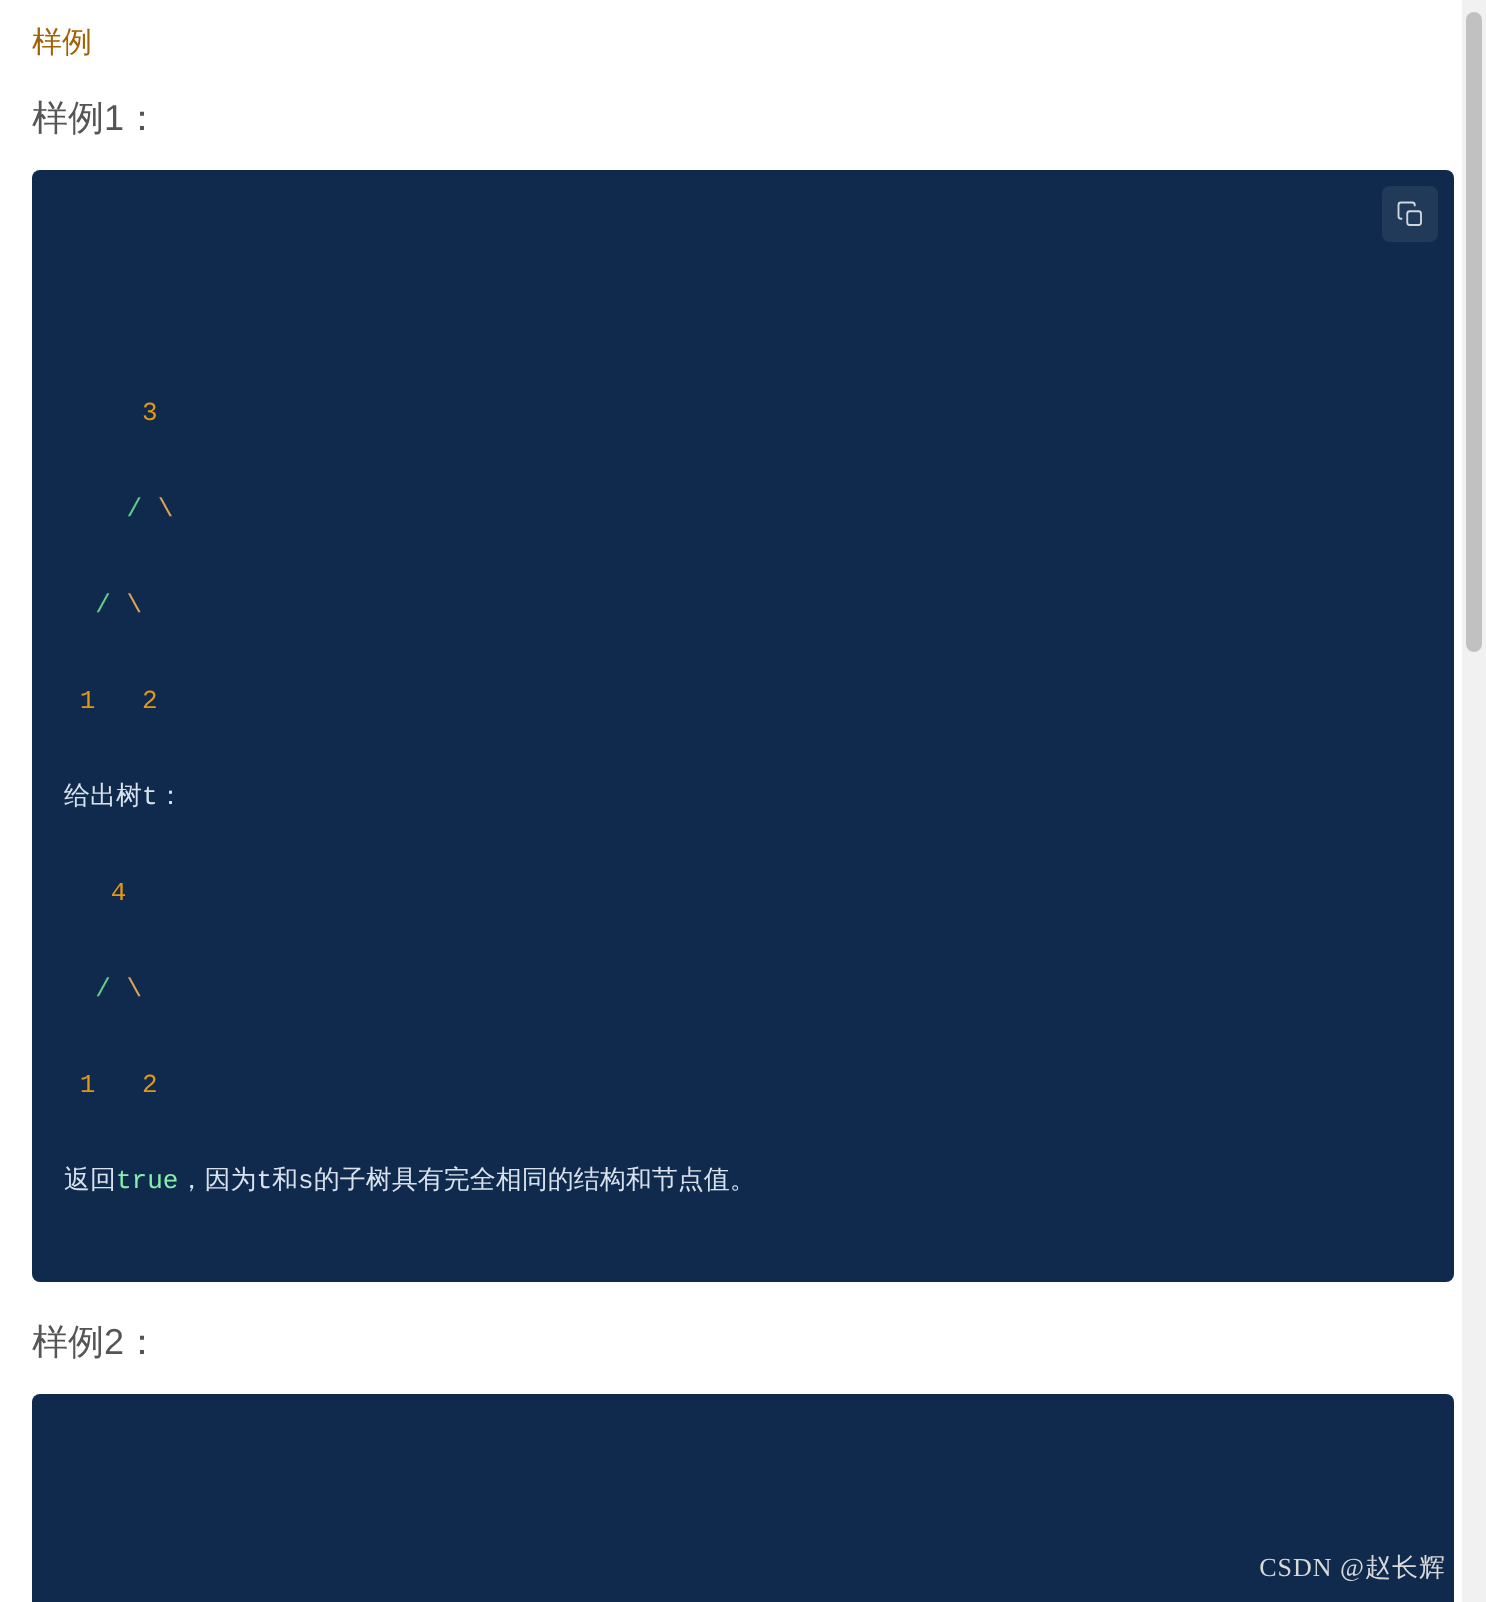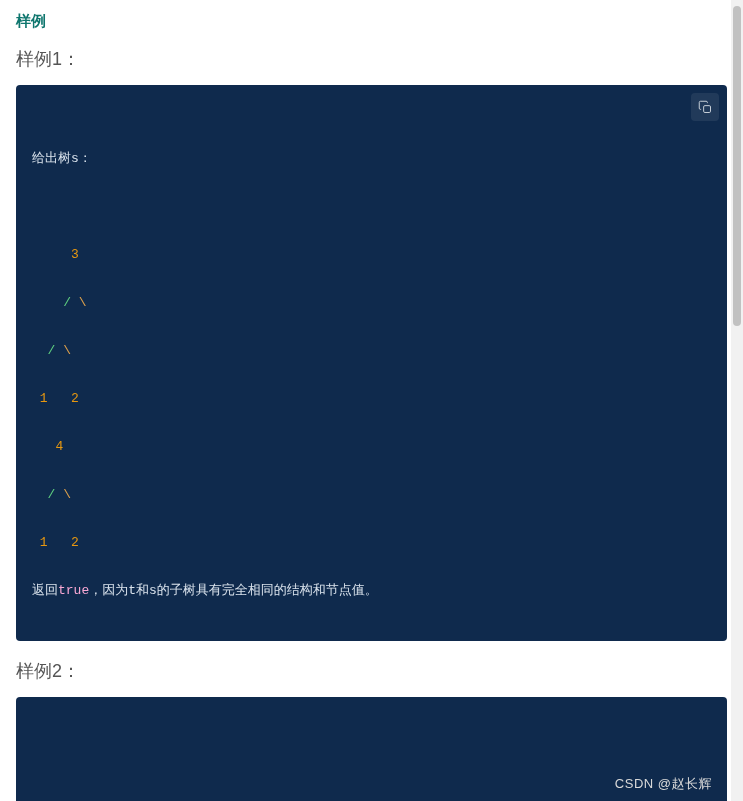--- a/index.html
+++ b/index.html
@@ -5,22 +5,22 @@
   * { margin: 0; padding: 0; box-sizing: border-box; }
   body {
     background: #ffffff;
     font-family: -apple-system, BlinkMacSystemFont, "Segoe UI", "PingFang SC", "Microsoft YaHei", sans-serif;
     color: #4a4a4a;
     padding: 12px 16px;
     width: 743px;
   }
   .heading {
     font-size: 15px;
-    font-weight: 700;
-    color: #0f766e;
+    font-weight: 400;
+    color: #a16207;
     margin-bottom: 16px;
   }
   .sub-heading {
     font-size: 18px;
     color: #555555;
     margin-bottom: 14px;
   }
   .code-block {
     position: relative;
     background: #0f2a4d;
@@ -31,21 +31,21 @@
     font-size: 13px;
     line-height: 24px;
     white-space: pre;
     margin-bottom: 18px;
     overflow-x: auto;
   }
   .code-block .line { display: block; }
   .t-num { color: #e69710; }      
   .t-slash { color: #5fcf80; }    
   .t-bslash { color: #e0a24c; }   
-  .t-kw { color: #f9a8d4; font-family: Liberation Mono, monospace; }       
+  .t-kw { color: #86efac; font-family: Liberation Mono, monospace; }       
   .t-text { color: #d9e2ec; }    
   .copy-btn {
     position: absolute;
     top: 8px;
     right: 8px;
     width: 28px;
     height: 28px;
     border-radius: 4px;
     background: rgba(255,255,255,0.08);
     display: flex;
@@ -67,47 +67,48 @@
     left: 2px;
     width: 8px;
     top: 6px;
     height: 320px;
     background: #c1c1c1;
     border-radius: 4px;
   }
   .watermark {
     position: fixed;
     bottom: 8px;
-    right: 31px;
+    right: 20px;
     font-size: 13px;
     color: #d9d9d9;
     letter-spacing: 0.5px;
     pointer-events: none;
+    font-family: Liberation Serif, serif;
   }
 </style>
 </head>
 <body>
 
 <div class="heading">样例</div>
 
 <div class="sub-heading">样例1：</div>
 
 <div class="code-block">
   <div class="copy-btn">
     <svg viewBox="0 0 24 24">
         <rect x="9" y="9" width="11" height="11" rx="2"></rect>
         <path d="M5 15H4a2 2 0 0 1-2-2V4a2 2 0 0 1 2-2h9a2 2 0 0 1 2 2v1"></path>
       </svg>
   </div>
-<span class="line"><span class="t-text">给出树s：</span></span>
 <span class="line"> </span>
 <span class="line">     <span class="t-num">3</span></span>
 <span class="line">    <span class="t-slash">/</span> <span class="t-bslash">\</span></span>
 <span class="line">  <span class="t-slash">/</span> <span class="t-bslash">\</span></span>
 <span class="line"> <span class="t-num">1</span>   <span class="t-num">2</span></span>
+<span class="line"><span class="t-text">给出树t：</span></span>
 <span class="line">   <span class="t-num">4</span></span>
 <span class="line">  <span class="t-slash">/</span> <span class="t-bslash">\</span></span>
 <span class="line"> <span class="t-num">1</span>   <span class="t-num">2</span></span>
 <span class="line"><span class="t-text">返回</span><span class="t-kw">true</span><span class="t-text">，因为t和s的子树具有完全相同的结构和节点值。</span></span>
 </div>
 
 <div class="sub-heading">样例2：</div>
 
 <div class="code-block">
 

